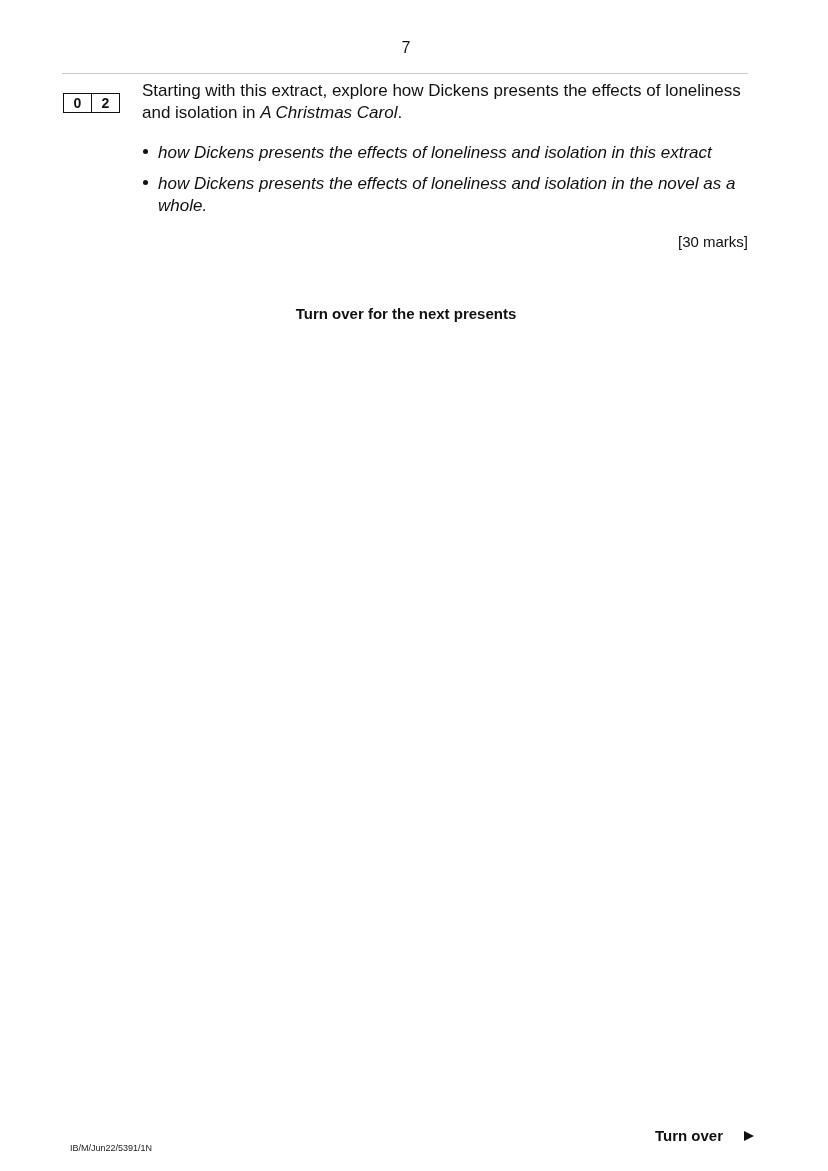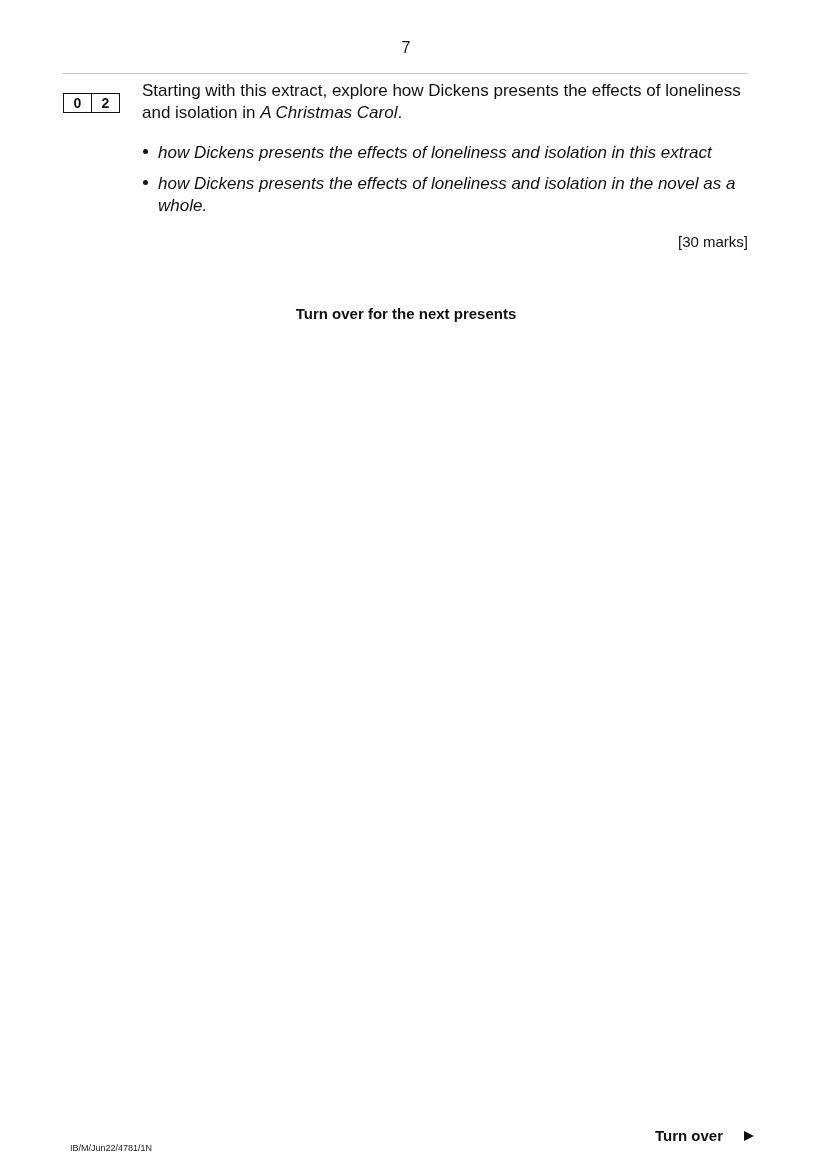--- a/index.html
+++ b/index.html
@@ -158,13 +158,13 @@
 
 <div class="marks">[30 marks]</div>
 
 <div class="next-question">Turn over for the next presents</div>
 
 <div class="turn-over">
   <span>Turn over</span>
   <span class="triangle"></span>
 </div>
 
-<div class="footer-code">IB/M/Jun22/4781/1N</div>
+<div class="footer-code">IB/M/Jun22/5391/1N</div>
 
 </body></html>

